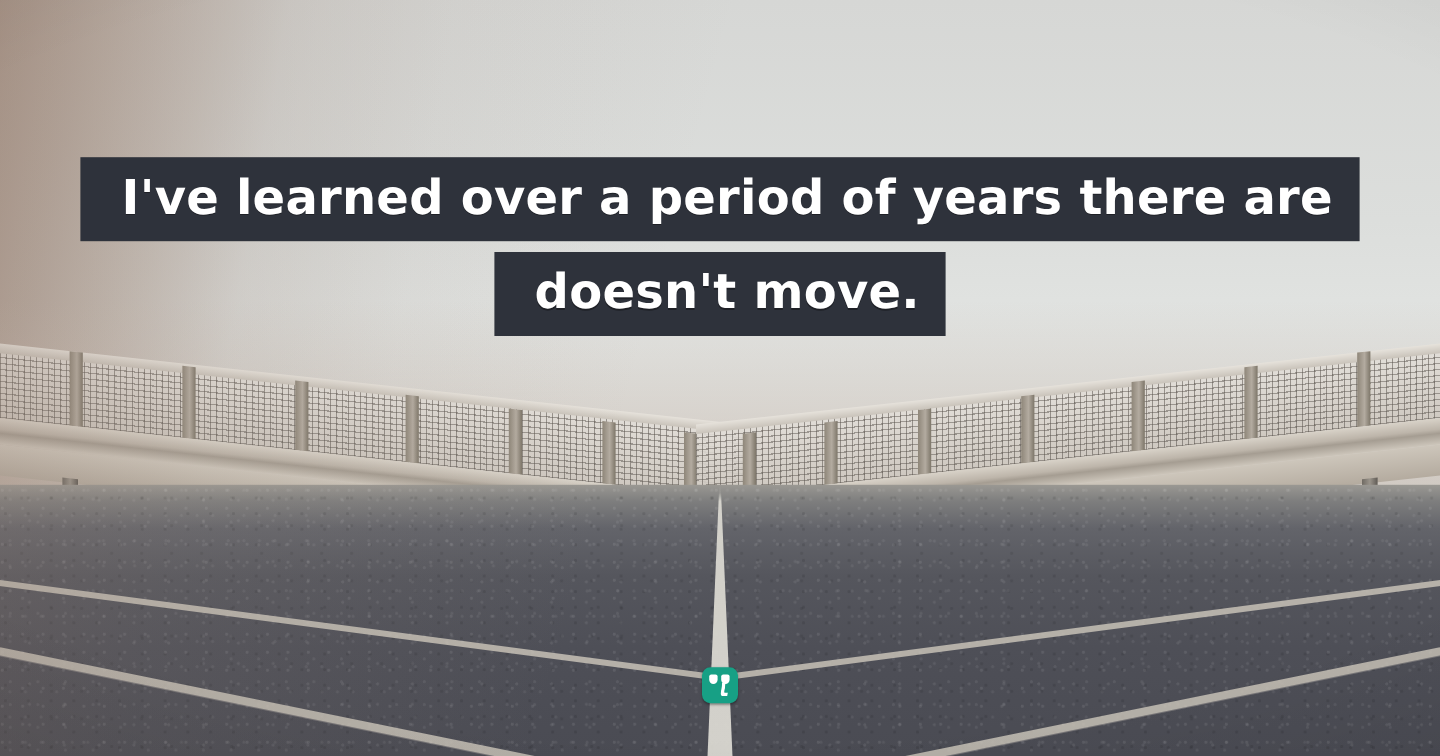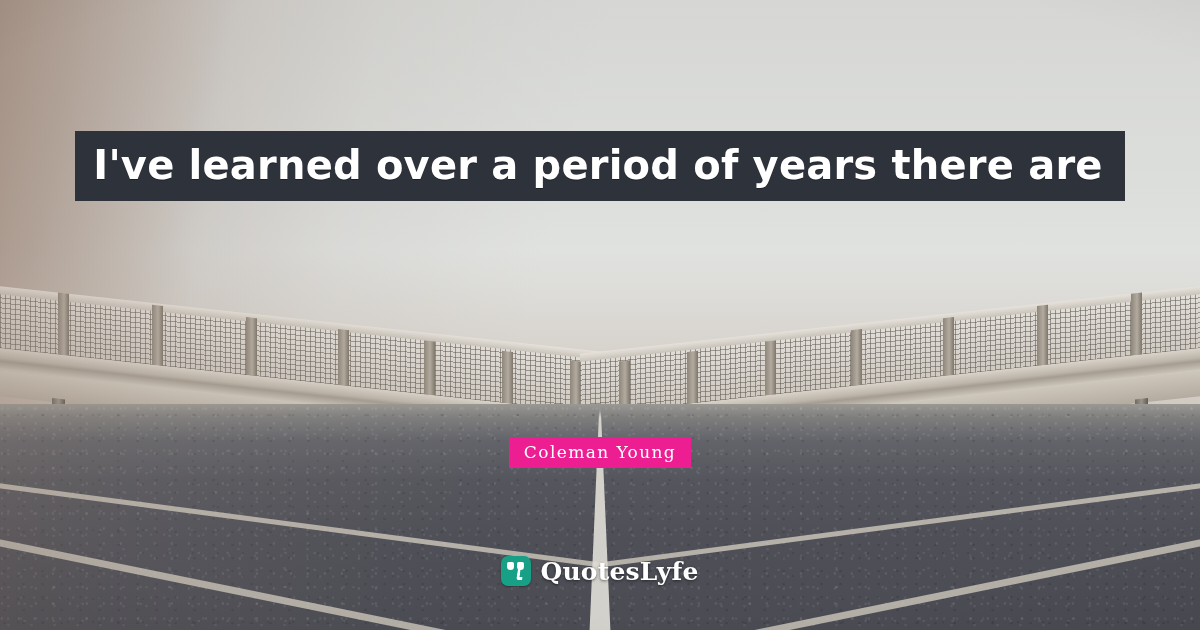--- a/index.html
+++ b/index.html
@@ -118,21 +118,21 @@
   }
   .qline{
     display:inline-block;
     background:#2e323b;
     color:#ffffff;
     font-family:"DejaVu Sans", sans-serif;
     font-weight:700;
     font-size:40px;
     line-height:1.0;
     letter-spacing:.2px;
-    padding:14px 22px 16px 18px;
+    padding:14px 22px 16px 34px;
     white-space:nowrap;
     text-shadow:0 1px 0 rgba(0,0,0,.35);
   }
 
   
   .author-wrap{position:absolute;left:0;right:0;top:437px;text-align:center;}
   .author{
     display:inline-block;
     background:#ec1e91;
     color:#ffffff;
@@ -253,28 +253,25 @@
       </div>
 
     <div class="centre-line2"></div>
 
     <div class="wash"></div>
     <div class="vignette"></div>
   </div>
 
   <div class="quote">
     <span class="qline">I've learned over a period of years there are</span>
+    <span class="qline">doesn't move.</span>
   </div>
 
-  <div class="author-wrap">
-    <span class="author">Coleman Young</span>
-  </div>
 
   <div class="logo">
     <span class="logo-mark">
       <i class="q1"></i>
         <i class="q2"></i>
         <i class="tick"></i>
     </span>
-    <span class="logo-text">QuotesLyfe</span>
   </div>
 
 </div>
 
 </body></html>

